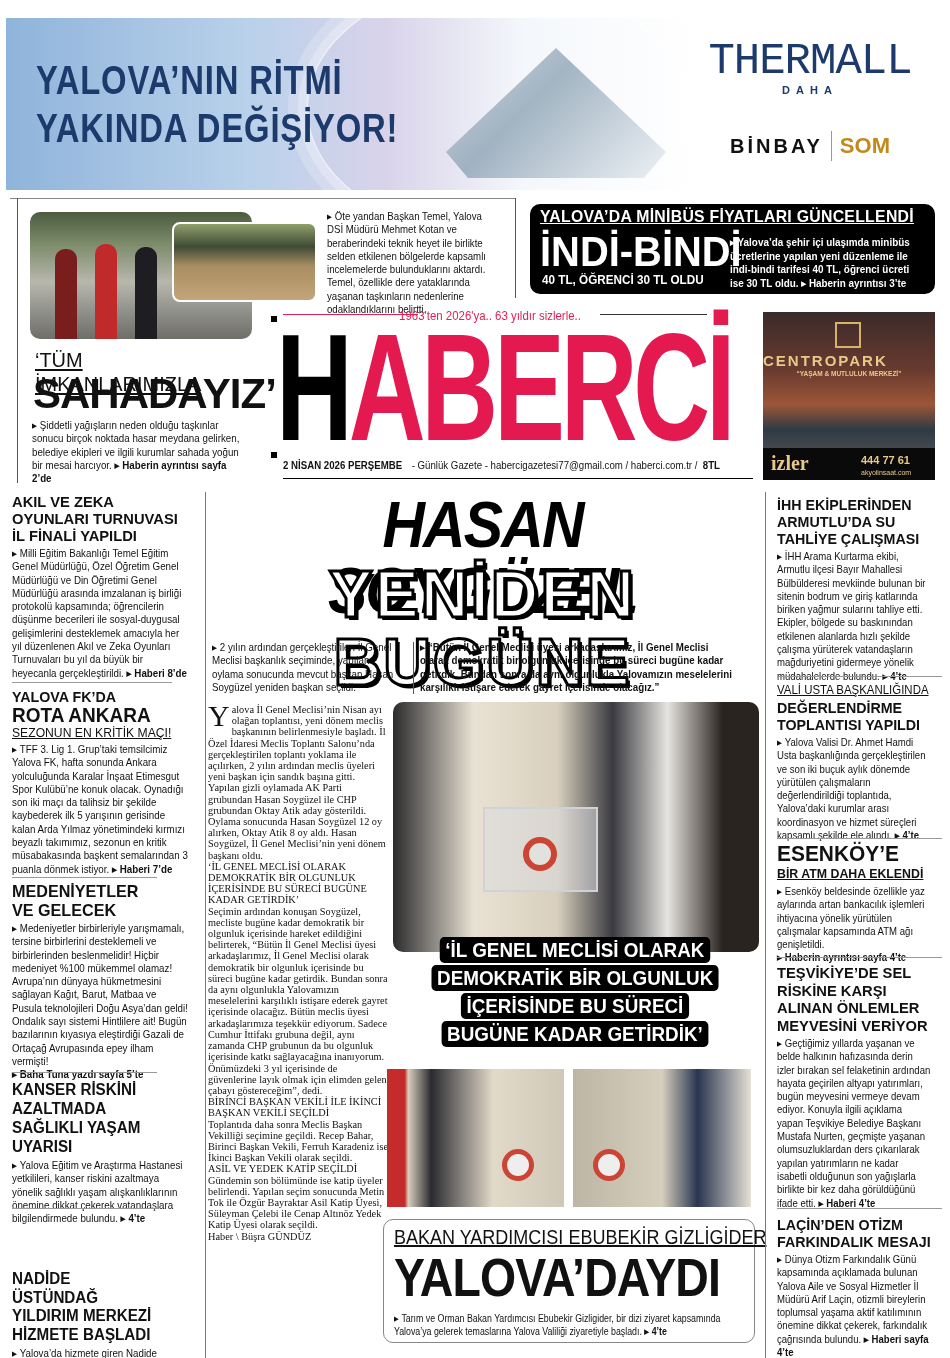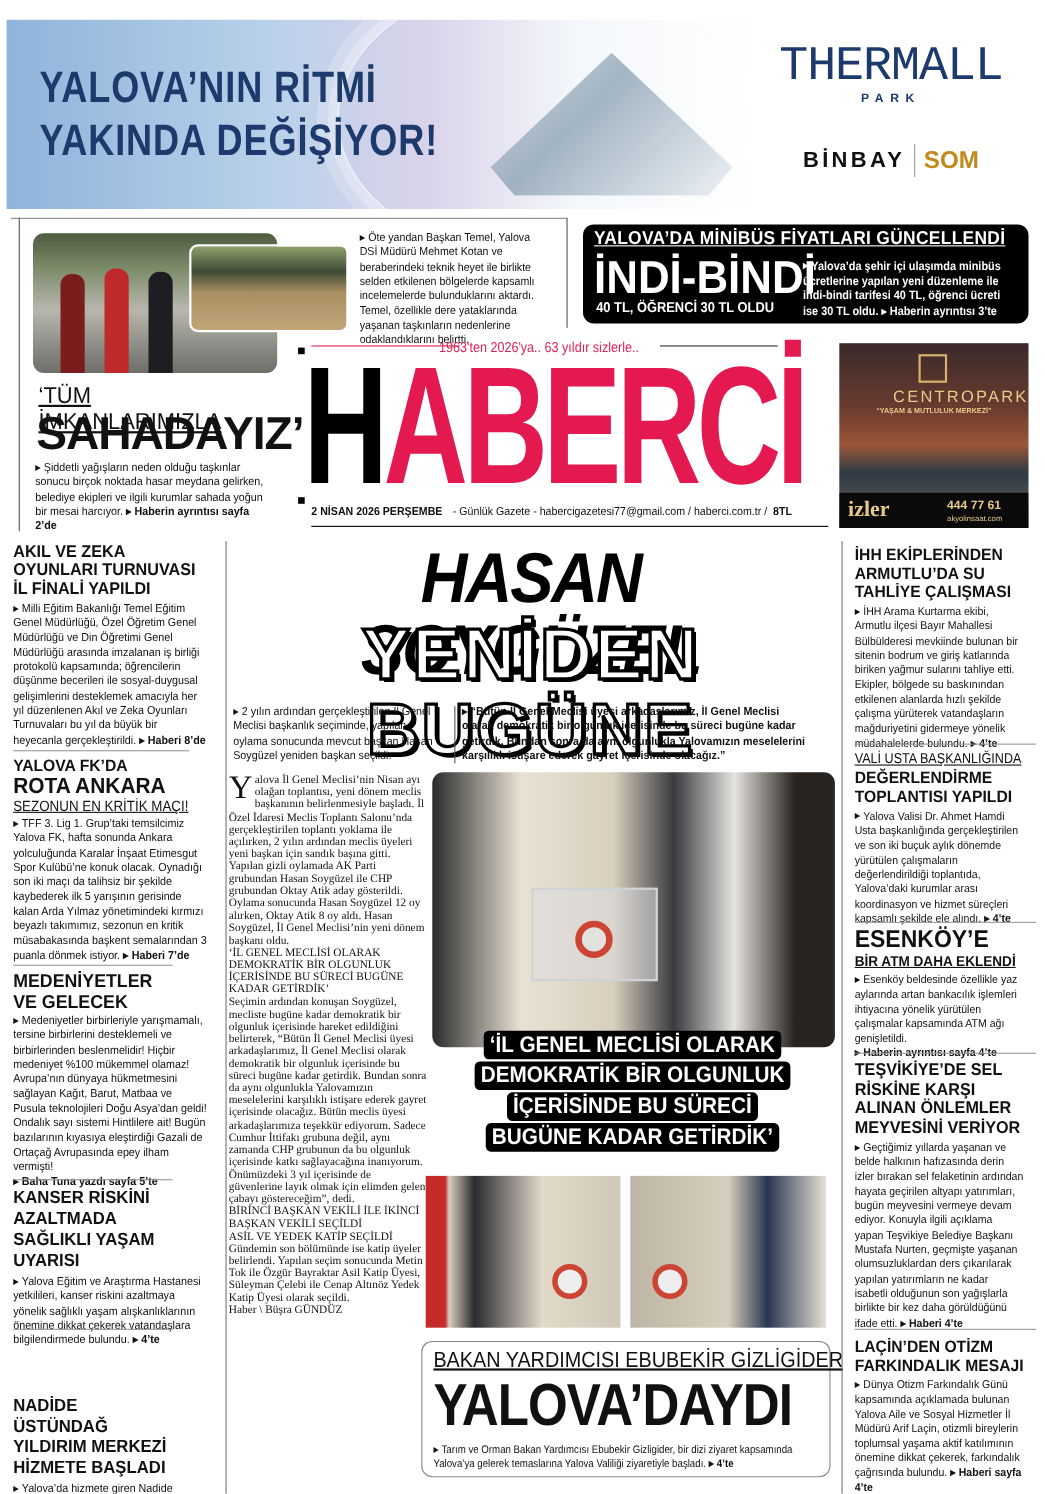--- a/index.html
+++ b/index.html
@@ -45,21 +45,21 @@
 #mast{left:276px;top:322px;width:490px;height:130px;font-weight:bold;font-size:152px;line-height:130px;letter-spacing:-6px;white-space:nowrap;transform:scaleX(.7);transform-origin:left}
 #mast .h{color:#000}
 #mast .rest{color:#e3194f}
 #dateline{left:283px;top:459px;width:475px;display:flex;justify-content:space-between;font-size:10.5px;transform:scaleX(.92);transform-origin:left;white-space:nowrap}
 #dateline .date{font-weight:bold}
 #dateline .price{font-weight:bold}
 #mast-rule{left:283px;top:478px;width:470px;height:1px;background:#000}
 
 #centro{left:763px;top:312px;width:172px;height:168px;background:linear-gradient(180deg,#3a2a2a 0%,#6a3b2f 35%,#9c5638 55%,#2f3a45 70%,#4b4d52 85%,#111 100%);overflow:hidden}
 #centro .logo{position:absolute;left:72px;top:10px;width:26px;height:26px;border:2px solid #d6b26a}
-#centro .n{position:absolute;left:0;top:40px;width:100%;text-align:right;color:#e9c98a;font-size:15px;letter-spacing:2px;font-weight:normal}
+#centro .n{position:absolute;left:0;top:40px;width:100%;text-align:left;color:#e9c98a;font-size:15px;letter-spacing:2px;font-weight:bold}
 #centro .tg{position:absolute;left:0;top:58px;width:100%;text-align:center;color:#e9c98a;font-size:6.5px;font-weight:bold}
 #centro .bar{position:absolute;left:0;bottom:0;width:100%;height:32px;background:#0a0a0a}
 #centro .ak{position:absolute;left:8px;bottom:5px;color:#e9c98a;font-family:"Liberation Serif",serif;font-weight:bold;font-size:20px}
 #centro .ph{position:absolute;left:98px;bottom:14px;color:#e9c98a;font-size:11px;font-weight:bold}
 #centro .web{position:absolute;left:98px;bottom:4px;color:#e9c98a;font-size:7px}
 
 .col-l{left:12px;width:190px}
 .vl{left:205px;width:1px;background:#777}
 .headl{font-weight:bold;font-size:15.5px;line-height:17px;transform:scaleX(.95);transform-origin:left}
 .body{font-size:10.5px;line-height:13.3px;transform:scaleX(.93);transform-origin:left}
@@ -95,21 +95,21 @@
 
 <div id="ad-top" class="abs">
   <div id="ad-banner" class="abs">
     <div class="rings"></div>
       <div class="bld"></div>
     <div class="ad-head" style="top:40px">YALOVA’NIN RİTMİ</div>
     <div class="ad-head" style="top:88px">YAKINDA DEĞİŞİYOR!</div>
   </div>
   <div id="thermall" class="abs">
     <div class="t1">THERMALL</div>
-    <div class="t2">PARK</div>
+    <div class="t2">DAHA</div>
   </div>
   <div id="binbay" class="abs">
     <span class="b">BİNBAY</span>
     <span class="sep"></span>
     <span class="s">SOM</span>
   </div>
 </div>
 
 <div id="hr-top" class="abs"></div>
 <div id="vline-a" class="abs"></div>
@@ -191,20 +191,21 @@
 <div id="headline2" class="abs">YENİDEN BUGÜNE</div>
 <div id="lead1" class="abs body"><span class="bul">2 yılın ardından gerçekleştirilen İl Genel Meclisi başkanlık seçiminde, yapılan oylama sonucunda mevcut başkan Hasan Soygüzel yeniden başkan seçildi.</span></div>
 <div id="lead-sep" class="abs"></div>
 <div id="lead2" class="abs body"><span class="bul">“Bütün İl Genel Meclisi üyesi arkadaşlarımız, İl Genel Meclisi olarak demokratik bir olgunluk içerisinde bu süreci bugüne kadar getirdik. Bundan sonra da aynı olgunlukla Yalovamızın meselelerini karşılıklı istişare ederek gayret içerisinde olacağız.”</span></div>
 
 <div id="story" class="abs">
   <span class="cap">Y</span><span>alova İl Genel Meclisi’nin Nisan ayı olağan toplantısı, yeni dönem meclis başkanının belirlenmesiyle başladı. İl Özel İdaresi Meclis Toplantı Salonu’nda gerçekleştirilen toplantı yoklama ile açılırken, 2 yılın ardından meclis üyeleri yeni başkan için sandık başına gitti. Yapılan gizli oylamada AK Parti grubundan Hasan Soygüzel ile CHP grubundan Oktay Atik aday gösterildi. Oylama sonucunda Hasan Soygüzel 12 oy alırken, Oktay Atik 8 oy aldı. Hasan Soygüzel, İl Genel Meclisi’nin yeni dönem başkanı oldu.</span>
   <span class="sh">‘İL GENEL MECLİSİ OLARAK DEMOKRATİK BİR OLGUNLUK İÇERİSİNDE BU SÜRECİ BUGÜNE KADAR GETİRDİK’</span>
   <span>Seçimin ardından konuşan Soygüzel, mecliste bugüne kadar demokratik bir olgunluk içerisinde hareket edildiğini belirterek, “Bütün İl Genel Meclisi üyesi arkadaşlarımız, İl Genel Meclisi olarak demokratik bir olgunluk içerisinde bu süreci bugüne kadar getirdik. Bundan sonra da aynı olgunlukla Yalovamızın meselelerini karşılıklı istişare ederek gayret içerisinde olacağız. Bütün meclis üyesi arkadaşlarımıza teşekkür ediyorum. Sadece Cumhur İttifakı grubuna değil, aynı zamanda CHP grubunun da bu olgunluk içerisinde katkı sağlayacağına inanıyorum. Önümüzdeki 3 yıl içerisinde de güvenlerine layık olmak için elimden gelen çabayı göstereceğim”, dedi.</span>
   <span class="sh">BİRİNCİ BAŞKAN VEKİLİ İLE İKİNCİ BAŞKAN VEKİLİ SEÇİLDİ</span>
+  <span>Toplantıda daha sonra Meclis Başkan Vekilliği seçimine geçildi. Recep Bahar, Birinci Başkan Vekili, Ferruh Karadeniz ise İkinci Başkan Vekili olarak seçildi.</span>
   <span class="sh">ASİL VE YEDEK KATİP SEÇİLDİ</span>
   <span>Gündemin son bölümünde ise katip üyeler belirlendi. Yapılan seçim sonucunda Metin Tok ile Özgür Bayraktar Asil Katip Üyesi, Süleyman Çelebi ile Cenap Altınöz Yedek Katip Üyesi olarak seçildi.</span>
   <span class="sh">Haber \ Büşra GÜNDÜZ</span>
 </div>
 
 <div id="photo-main" class="abs">
   <div class="box"></div>
   <div class="emb"></div>
 </div>
 <div id="quote" class="abs">

